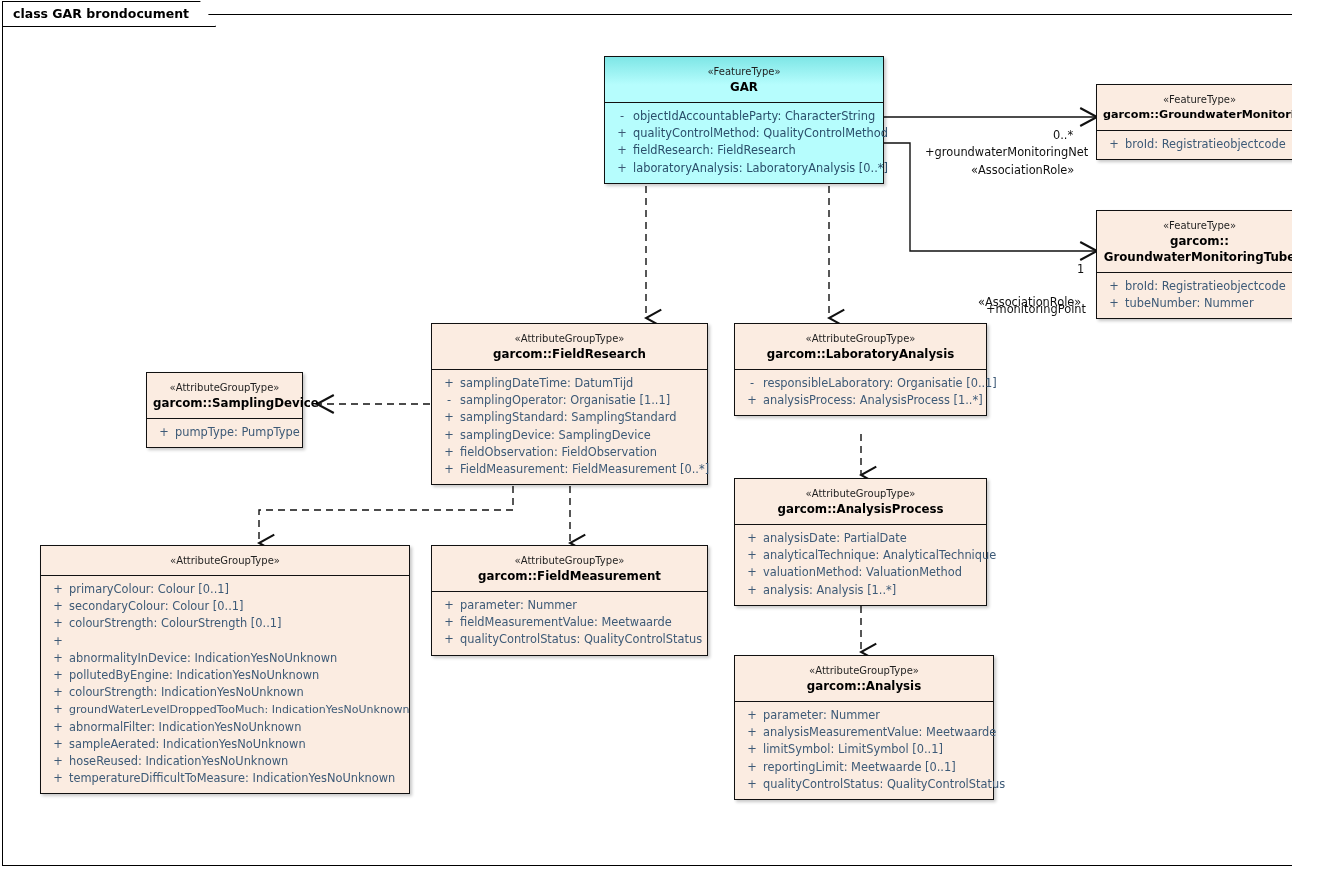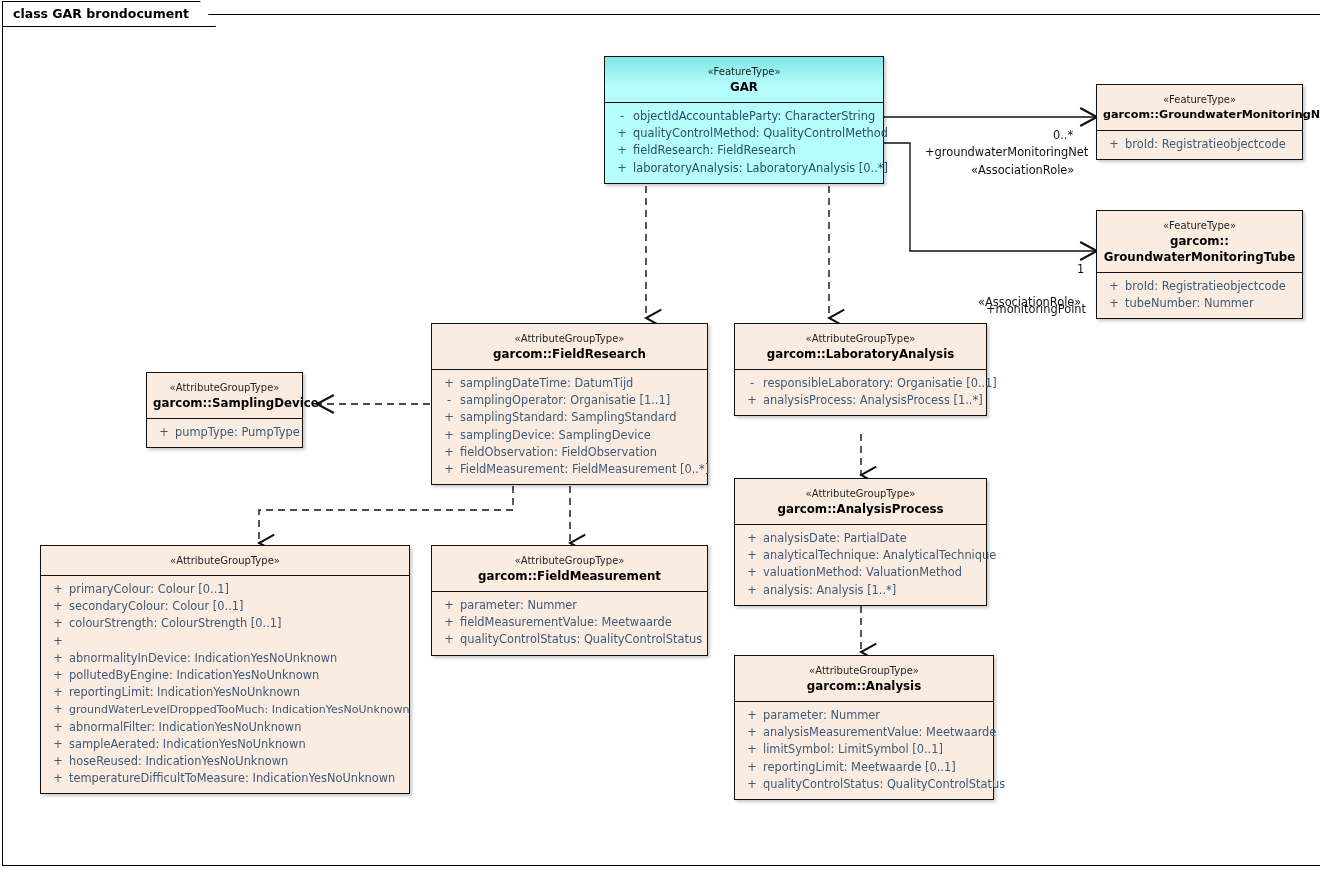--- a/index.html
+++ b/index.html
@@ -1,17 +1,17 @@
 <!DOCTYPE html>
 <html><head>
 <meta charset="utf-8">
 <style>
   html,body{margin:0;padding:0;background:#ffffff;}
   body{font-family:"DejaVu Sans","Liberation Sans",sans-serif;}
-  #canvas{position:relative;width:1292px;height:869px;background:#fff;overflow:hidden;padding-left:28px;}
+  #canvas{position:relative;width:1292px;height:869px;background:#fff;overflow:hidden;}
 
   
   #frame{position:absolute;left:2px;top:14px;width:1337px;height:852px;border:1px solid #000;box-sizing:border-box;background:#fff;}
   #title-tab{position:absolute;left:2px;top:1px;height:26px;box-sizing:border-box;
     border:1px solid #000;background:#fff;padding:4px 26px 4px 10px;
     font-size:12.5px;font-weight:bold;color:#000;white-space:nowrap;z-index:6;
     clip-path:polygon(0 0, calc(100% - 16px) 0, 100% 100%, 0 100%);}
 
   svg#wires{position:absolute;left:0;top:0;width:1342px;height:869px;z-index:1;pointer-events:none;}
 
@@ -283,21 +283,21 @@
       <div class="attr">
           <span class="vis">+</span>
           <span>abnormalityInDevice: IndicationYesNoUnknown</span>
         </div>
       <div class="attr">
           <span class="vis">+</span>
           <span>pollutedByEngine: IndicationYesNoUnknown</span>
         </div>
       <div class="attr">
           <span class="vis">+</span>
-          <span>reportingLimit: IndicationYesNoUnknown</span>
+          <span>colourStrength: IndicationYesNoUnknown</span>
         </div>
       <div class="attr">
           <span class="vis">+</span>
           <span style="font-size:11px;">groundWaterLevelDroppedTooMuch: IndicationYesNoUnknown</span>
         </div>
       <div class="attr">
           <span class="vis">+</span>
           <span>abnormalFilter: IndicationYesNoUnknown</span>
         </div>
       <div class="attr">

